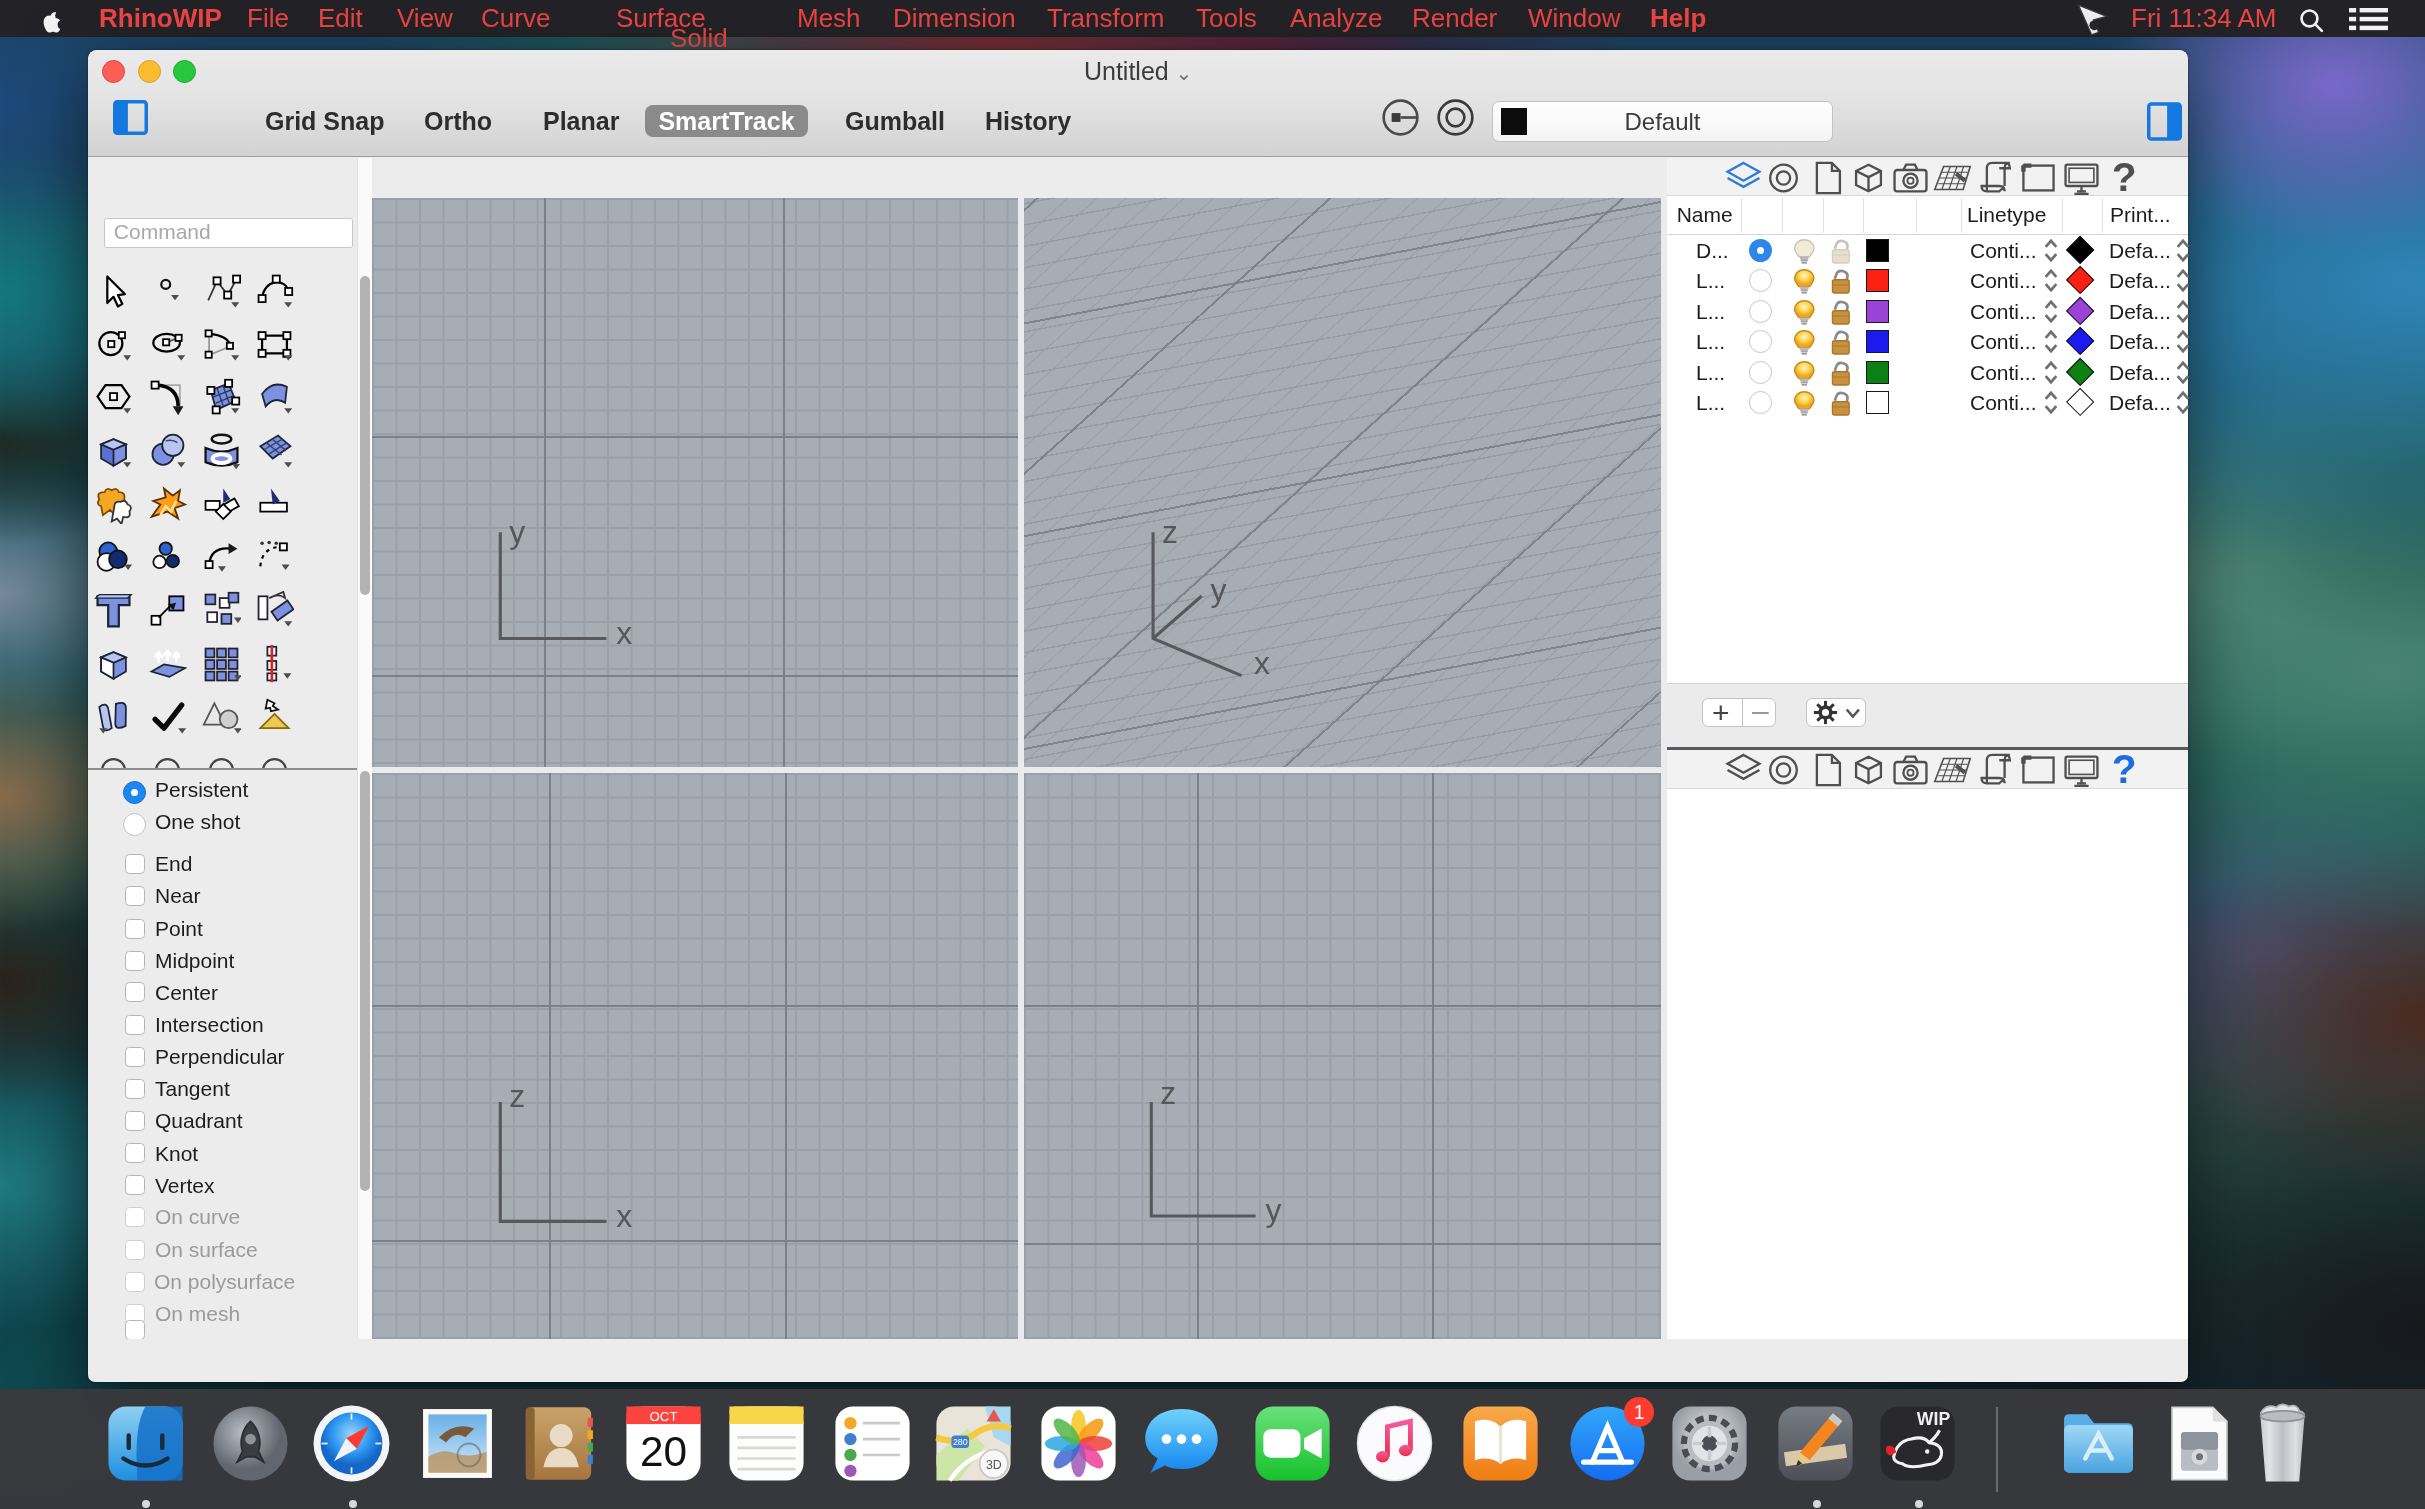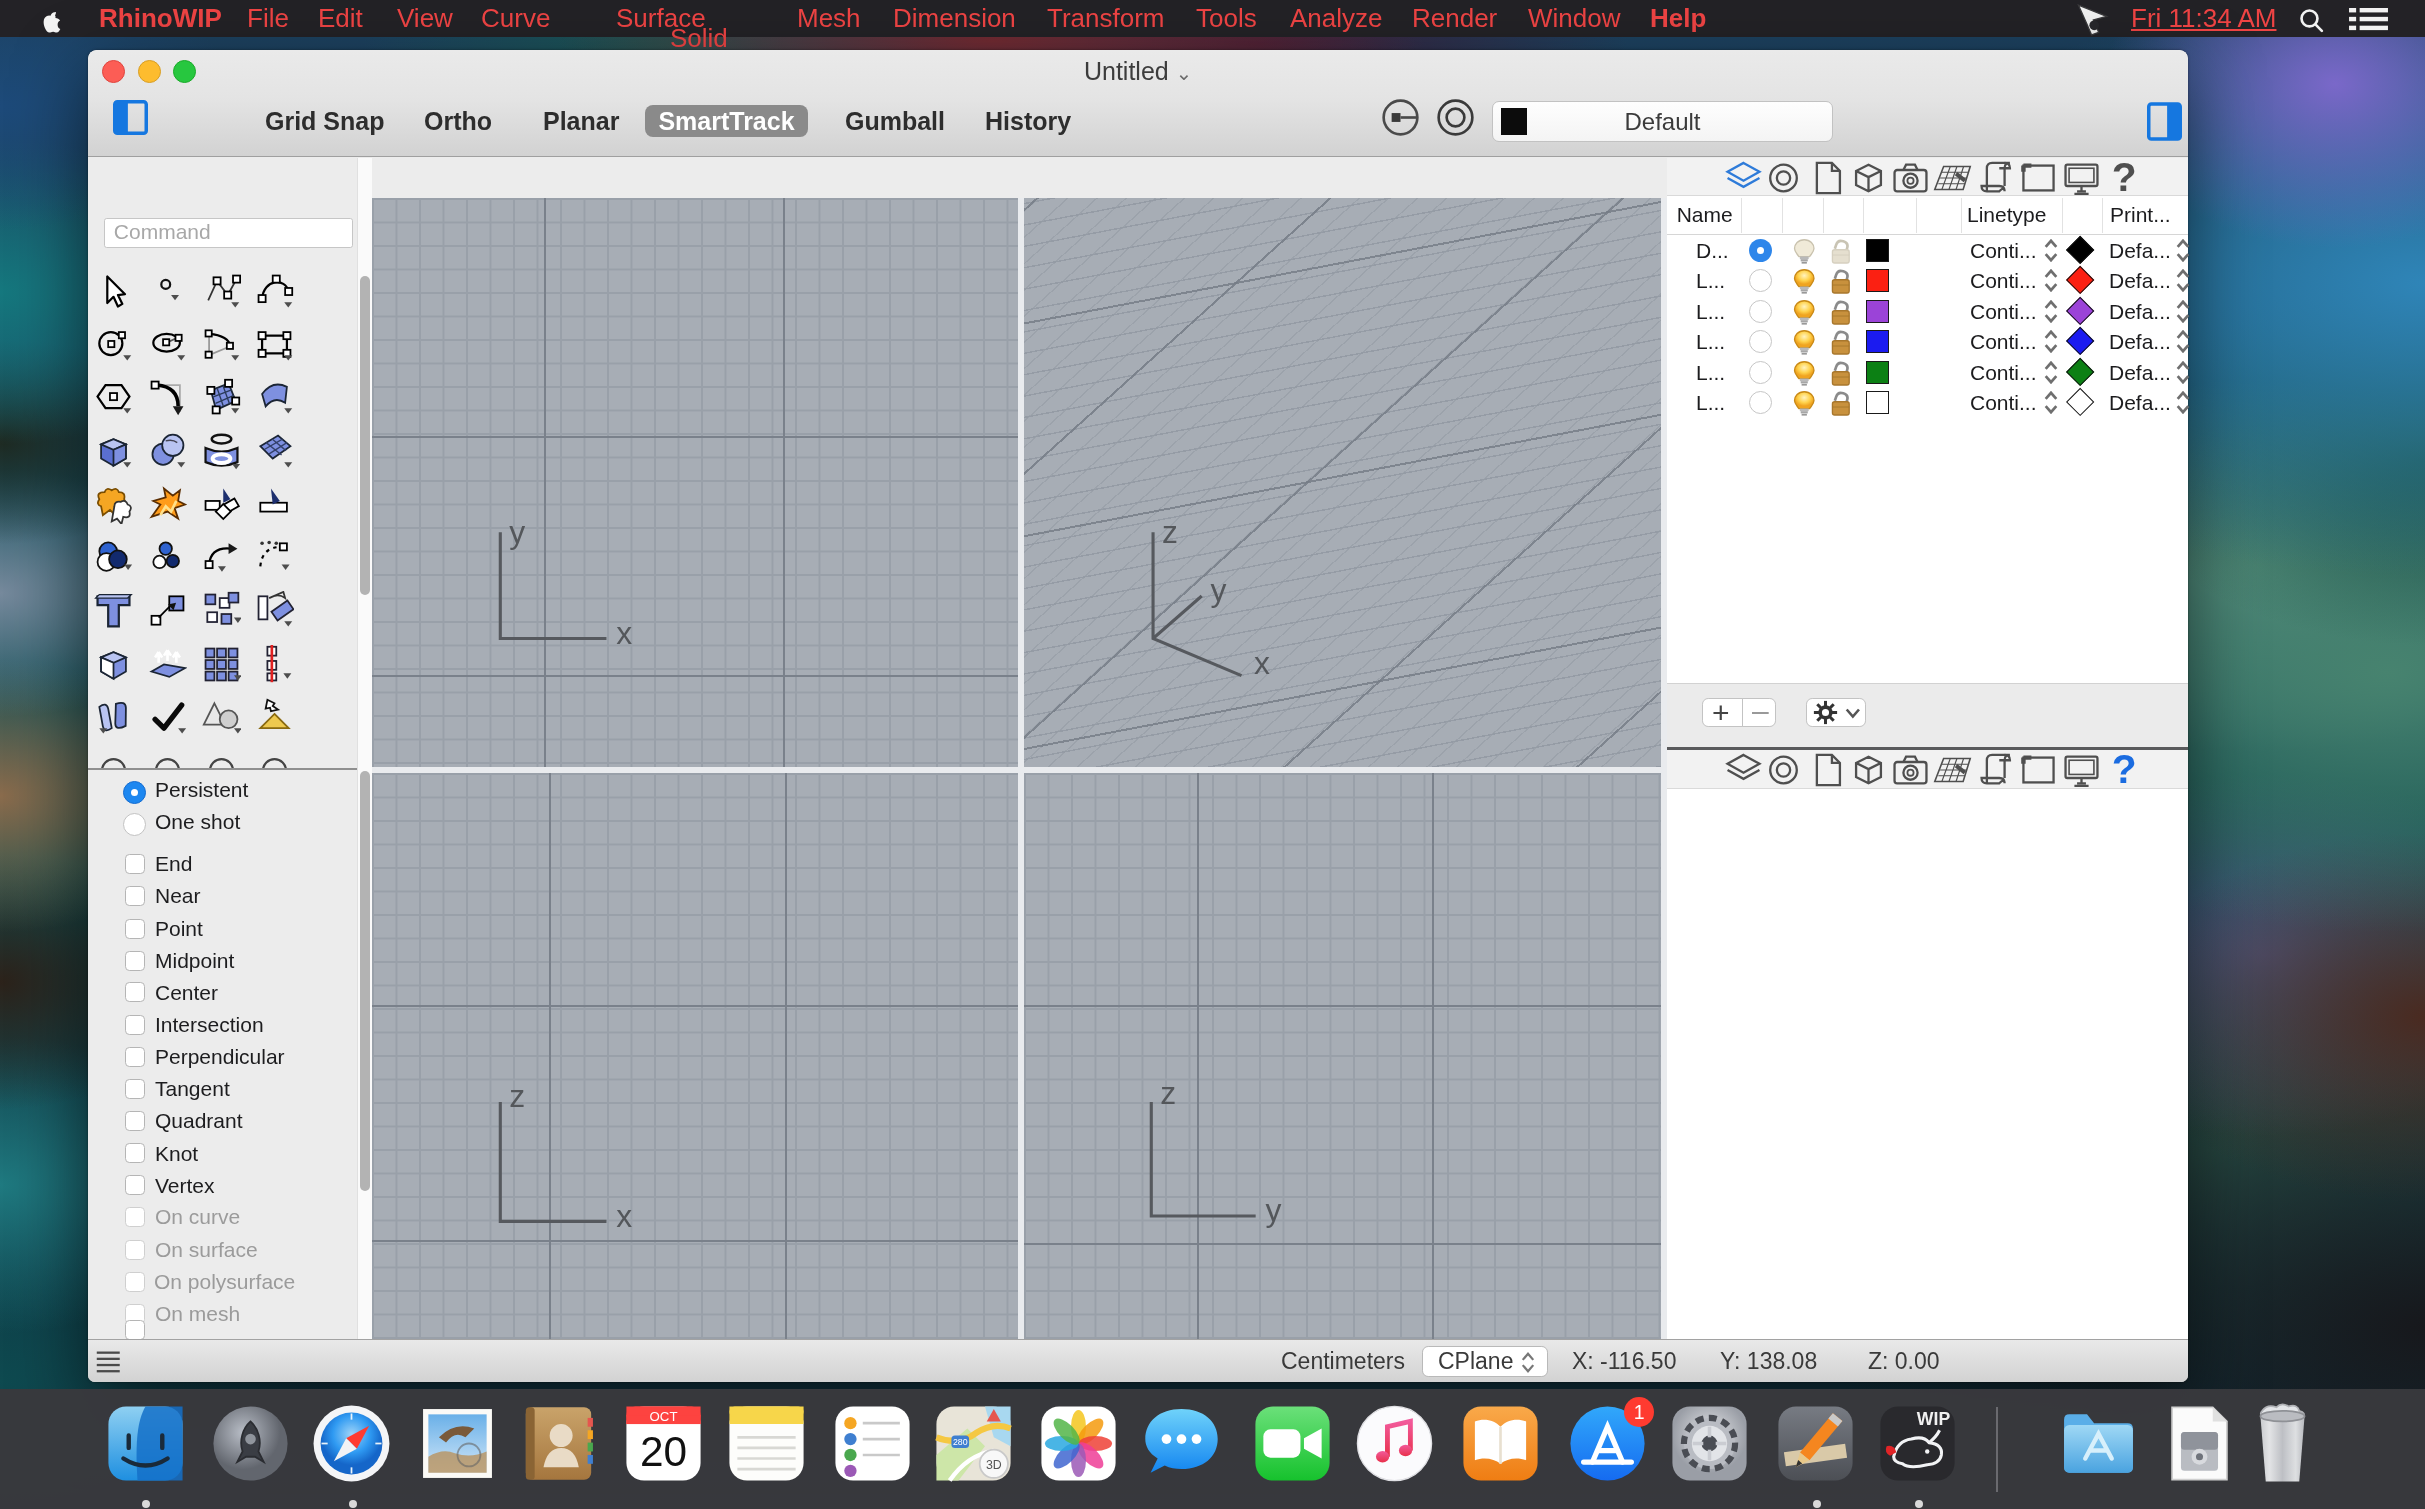--- a/index.html
+++ b/index.html
@@ -108,21 +108,21 @@
     <span style="left:1047px;">Transform</span>
     <span style="left:1196px;">Tools</span>
     <span style="left:1290px;">Analyze</span>
     <span style="left:1412px;">Render</span>
     <span style="left:1528px;">Window</span>
     <span style="left:1650px;font-weight:bold;">Help</span>
     <svg class="abs" style="left:2074px;top:2.7px" width="37" height="34" viewBox="0 0 42 38">
       <path d="M5 2 L37 15 L22 19 L28 33 L20 36 L14 22 Z" fill="#f2f2f2" stroke="#3a3a3c" stroke-width="1.5"></path>
       <circle cx="23" cy="25" r="5.5" fill="#28282c"></circle>
     </svg>
-    <span style="left:2131px;text-decoration:underline;">Fri 11:34 AM</span>
+    <span style="left:2131px;">Fri 11:34 AM</span>
     <svg class="abs" style="left:2298px;top:7px" width="26.5" height="26.5" viewBox="0 0 30 30">
       <circle cx="13" cy="13" r="9" fill="none" stroke="#f2f2f2" stroke-width="3"></circle>
       <line x1="20" y1="20" x2="27" y2="27" stroke="#f2f2f2" stroke-width="3" stroke-linecap="round"></line>
     </svg>
     <svg class="abs" style="left:2349px;top:8px" width="39" height="23" viewBox="0 0 44 26">
       <rect x="0" y="0" width="8" height="5" fill="#f2f2f2"></rect>
       <rect x="12" y="0" width="32" height="5" fill="#f2f2f2"></rect>
       <rect x="0" y="10" width="8" height="5" fill="#f2f2f2"></rect>
       <rect x="12" y="10" width="32" height="5" fill="#f2f2f2"></rect>
       <rect x="0" y="20" width="8" height="5" fill="#f2f2f2"></rect>
@@ -793,40 +793,20 @@
           <rect x="4" y="4" width="36" height="24" rx="2" fill="none" stroke="#4f4f4f" stroke-width="2.6"></rect>
           <rect x="8" y="8" width="28" height="16" fill="none" stroke="#4f4f4f" stroke-width="1.8"></rect>
           <path d="M17 34 L27 34 M22 28 L22 34 M14 37 L30 37" stroke="#4f4f4f" stroke-width="2.6"></path>
         </svg>
         <svg class="abs" style="left:436px;top:2.7px" width="39" height="34" viewBox="0 0 44 38">
           <text x="10" y="34" font-size="46" font-weight="700" fill="#1b6ce0" font-family="Liberation Sans,sans-serif">?</text>
         </svg>
       </div>
     </div>
     <div class="abs" style="left:1573px;top:148px;width:6.2px;height:1141px;background:#e9ebee;"></div>
-    <div id="statusbar" class="abs">
-      <svg class="abs" style="left:7px;top:8.8px" width="26.5" height="25" viewBox="0 0 30 28">
-        <g stroke="#4a4a4a" stroke-width="2.6">
-          <line x1="2" y1="4" x2="28" y2="4"></line>
-          <line x1="2" y1="11" x2="28" y2="11"></line>
-          <line x1="2" y1="18" x2="28" y2="18"></line>
-          <line x1="2" y1="25" x2="28" y2="25"></line>
-        </g>
-      </svg>
-      <div class="st" style="left:1193px;">Centimeters</div>
-      <div class="abs" style="left:1334px;top:6.2px;width:126px;height:31px;background:#fff;border:1.8px solid #b9b9b9;border-radius:6.2px;box-sizing:border-box;"></div>
-      <div class="st" style="left:1350px;">CPlane</div>
-      <svg class="abs" style="left:1433px;top:11.5px" width="14" height="21" viewBox="0 0 16 24">
-        <path d="M2 9 L8 2 L14 9" fill="none" stroke="#777" stroke-width="2.6"></path>
-        <path d="M2 15 L8 22 L14 15" fill="none" stroke="#777" stroke-width="2.6"></path>
-      </svg>
-      <div class="st" style="left:1484px;">X: -116.50</div>
-      <div class="st" style="left:1632px;">Y: 138.08</div>
-      <div class="st" style="left:1780px;">Z: 0.00</div>
-    </div>
   </div>
 <div id="dock" class="abs">
     <div class="dk" style="left:104px;"><svg width="83" height="83" viewBox="0 0 94 94">
         <defs>
           <linearGradient id="fin" x1="0" y1="0" x2="0" y2="1">
             <stop offset="0" stop-color="#8fd0f2"></stop>
             <stop offset="1" stop-color="#1e8fe0"></stop>
           </linearGradient>
         </defs>
         <rect x="5" y="5" width="84" height="84" rx="20" fill="url(#fin)"></rect>

